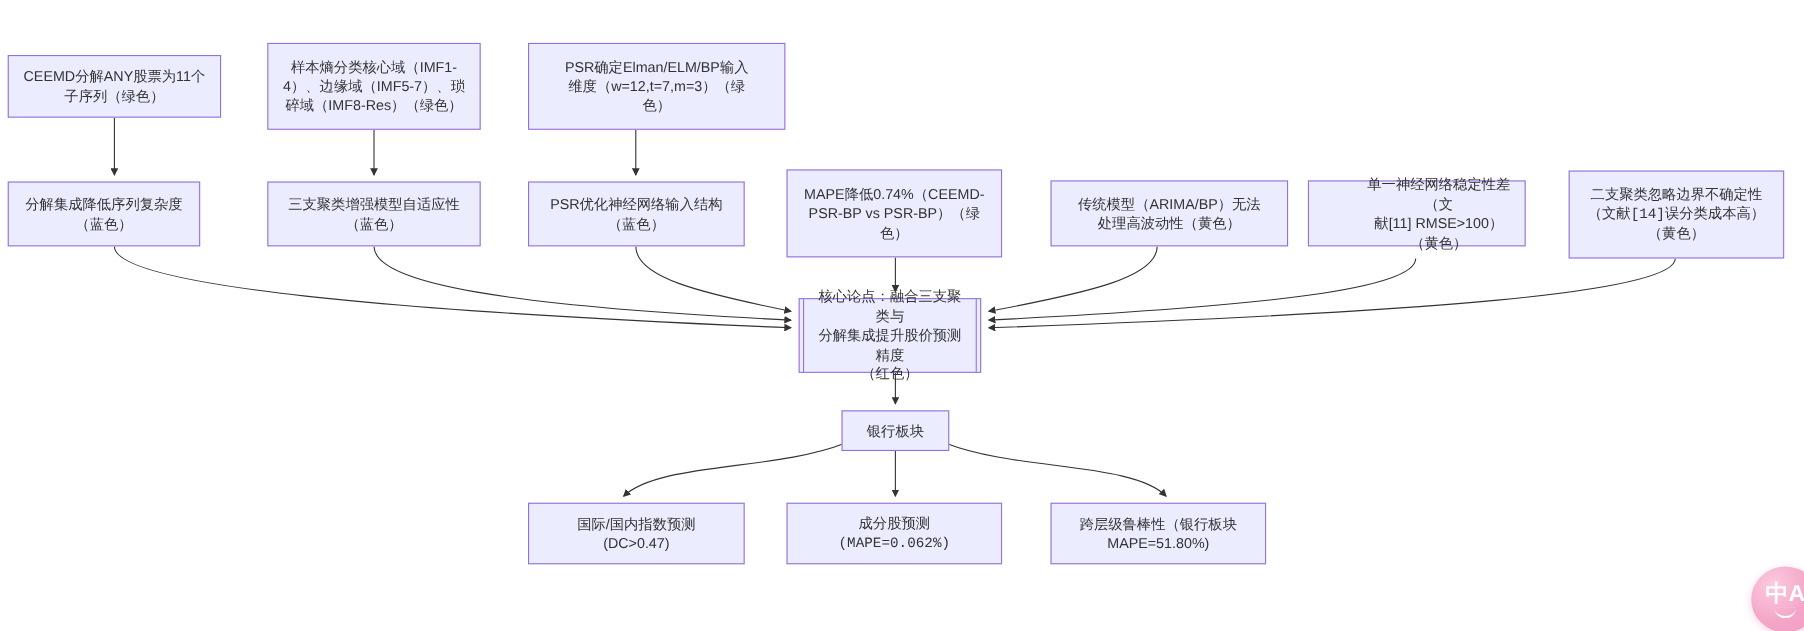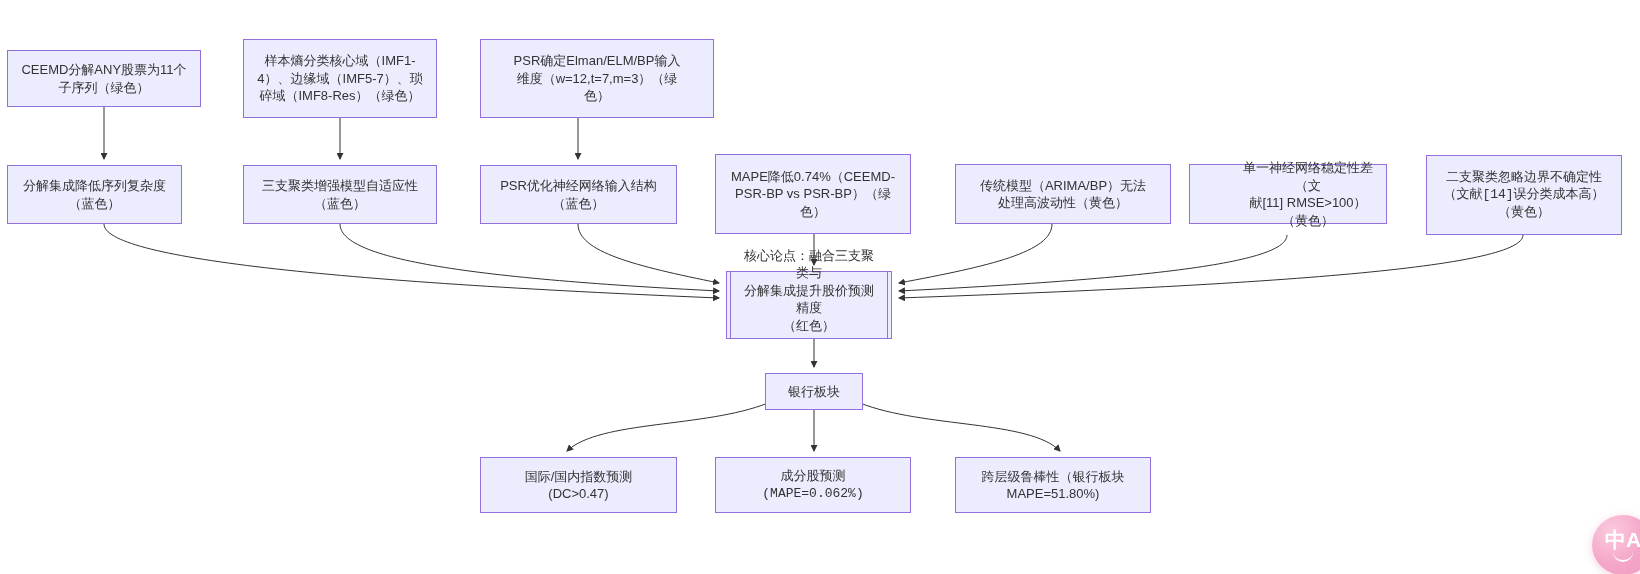--- a/index.html
+++ b/index.html
@@ -28,21 +28,21 @@
   #n-psrdim     {left:480px; top:39px;  width:234px; height:79px;}
   
   #n-decomp     {left:7px;   top:165px; width:175px; height:59px;}
   #n-threeway   {left:243px; top:165px; width:194px; height:59px;}
   #n-psropt     {left:480px; top:165px; width:197px; height:59px;}
   #n-mape       {left:715px; top:154px; width:196px; height:80px;}
   #n-trad       {left:955px; top:164px; width:216px; height:60px;}
   #n-singlenn   {left:1189px;top:164px; width:198px; height:60px;padding-left:48px;}
   #n-twoway     {left:1426px;top:155px; width:196px; height:80px;font-family:Liberation Mono, monospace;}
   
-  #n-core       {left:726px; top:271px; width:166px; height:68px; padding:4px 12px;align-items:flex-end;}
+  #n-core       {left:726px; top:271px; width:166px; height:68px; padding:4px 12px;}
   #n-exp        {left:765px; top:373px; width:98px;  height:37px;}
   
   #n-index      {left:480px; top:457px; width:197px; height:56px;}
   #n-constit    {left:715px; top:457px; width:196px; height:56px;font-family:Liberation Mono, monospace;}
   #n-robust     {left:955px; top:457px; width:196px; height:56px;}
 
   .translate-btn{
     position:absolute;left:1592px;top:515px;width:62px;height:60px;
     border-radius:50%;
     background:radial-gradient(circle at 32% 28%, #fbcade 0%, #f4a6c8 55%, #f09cc0 100%);

